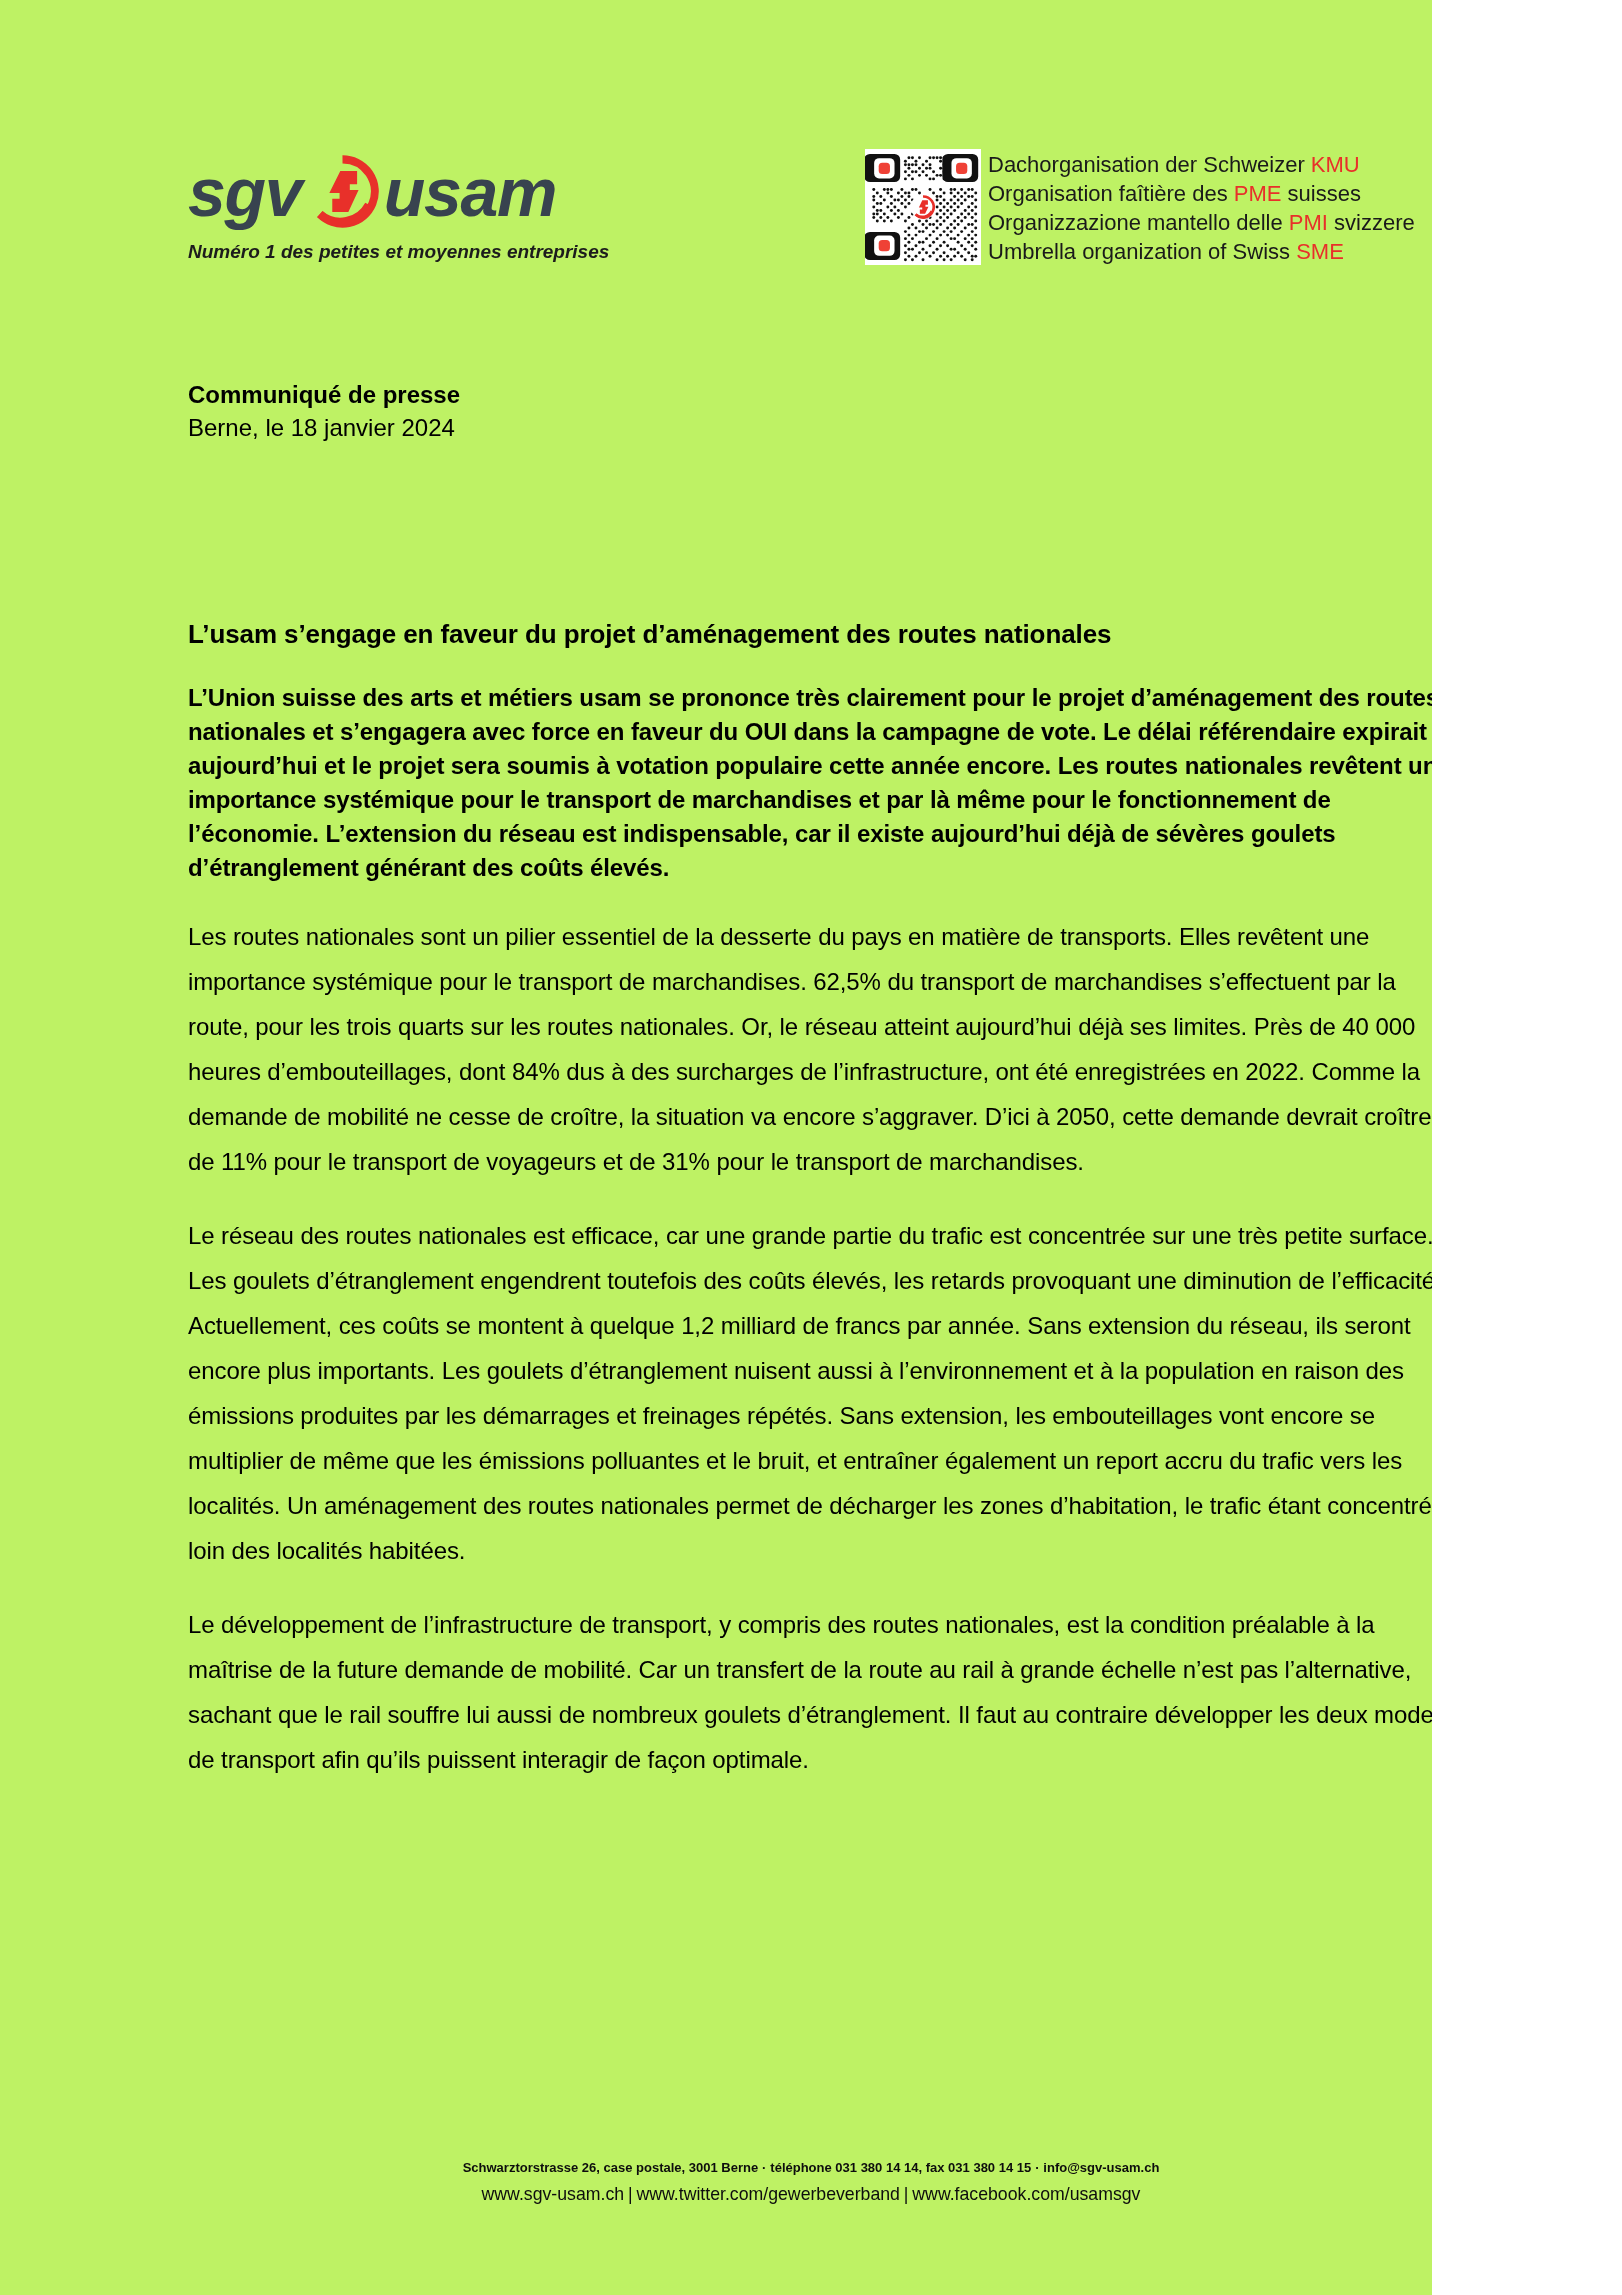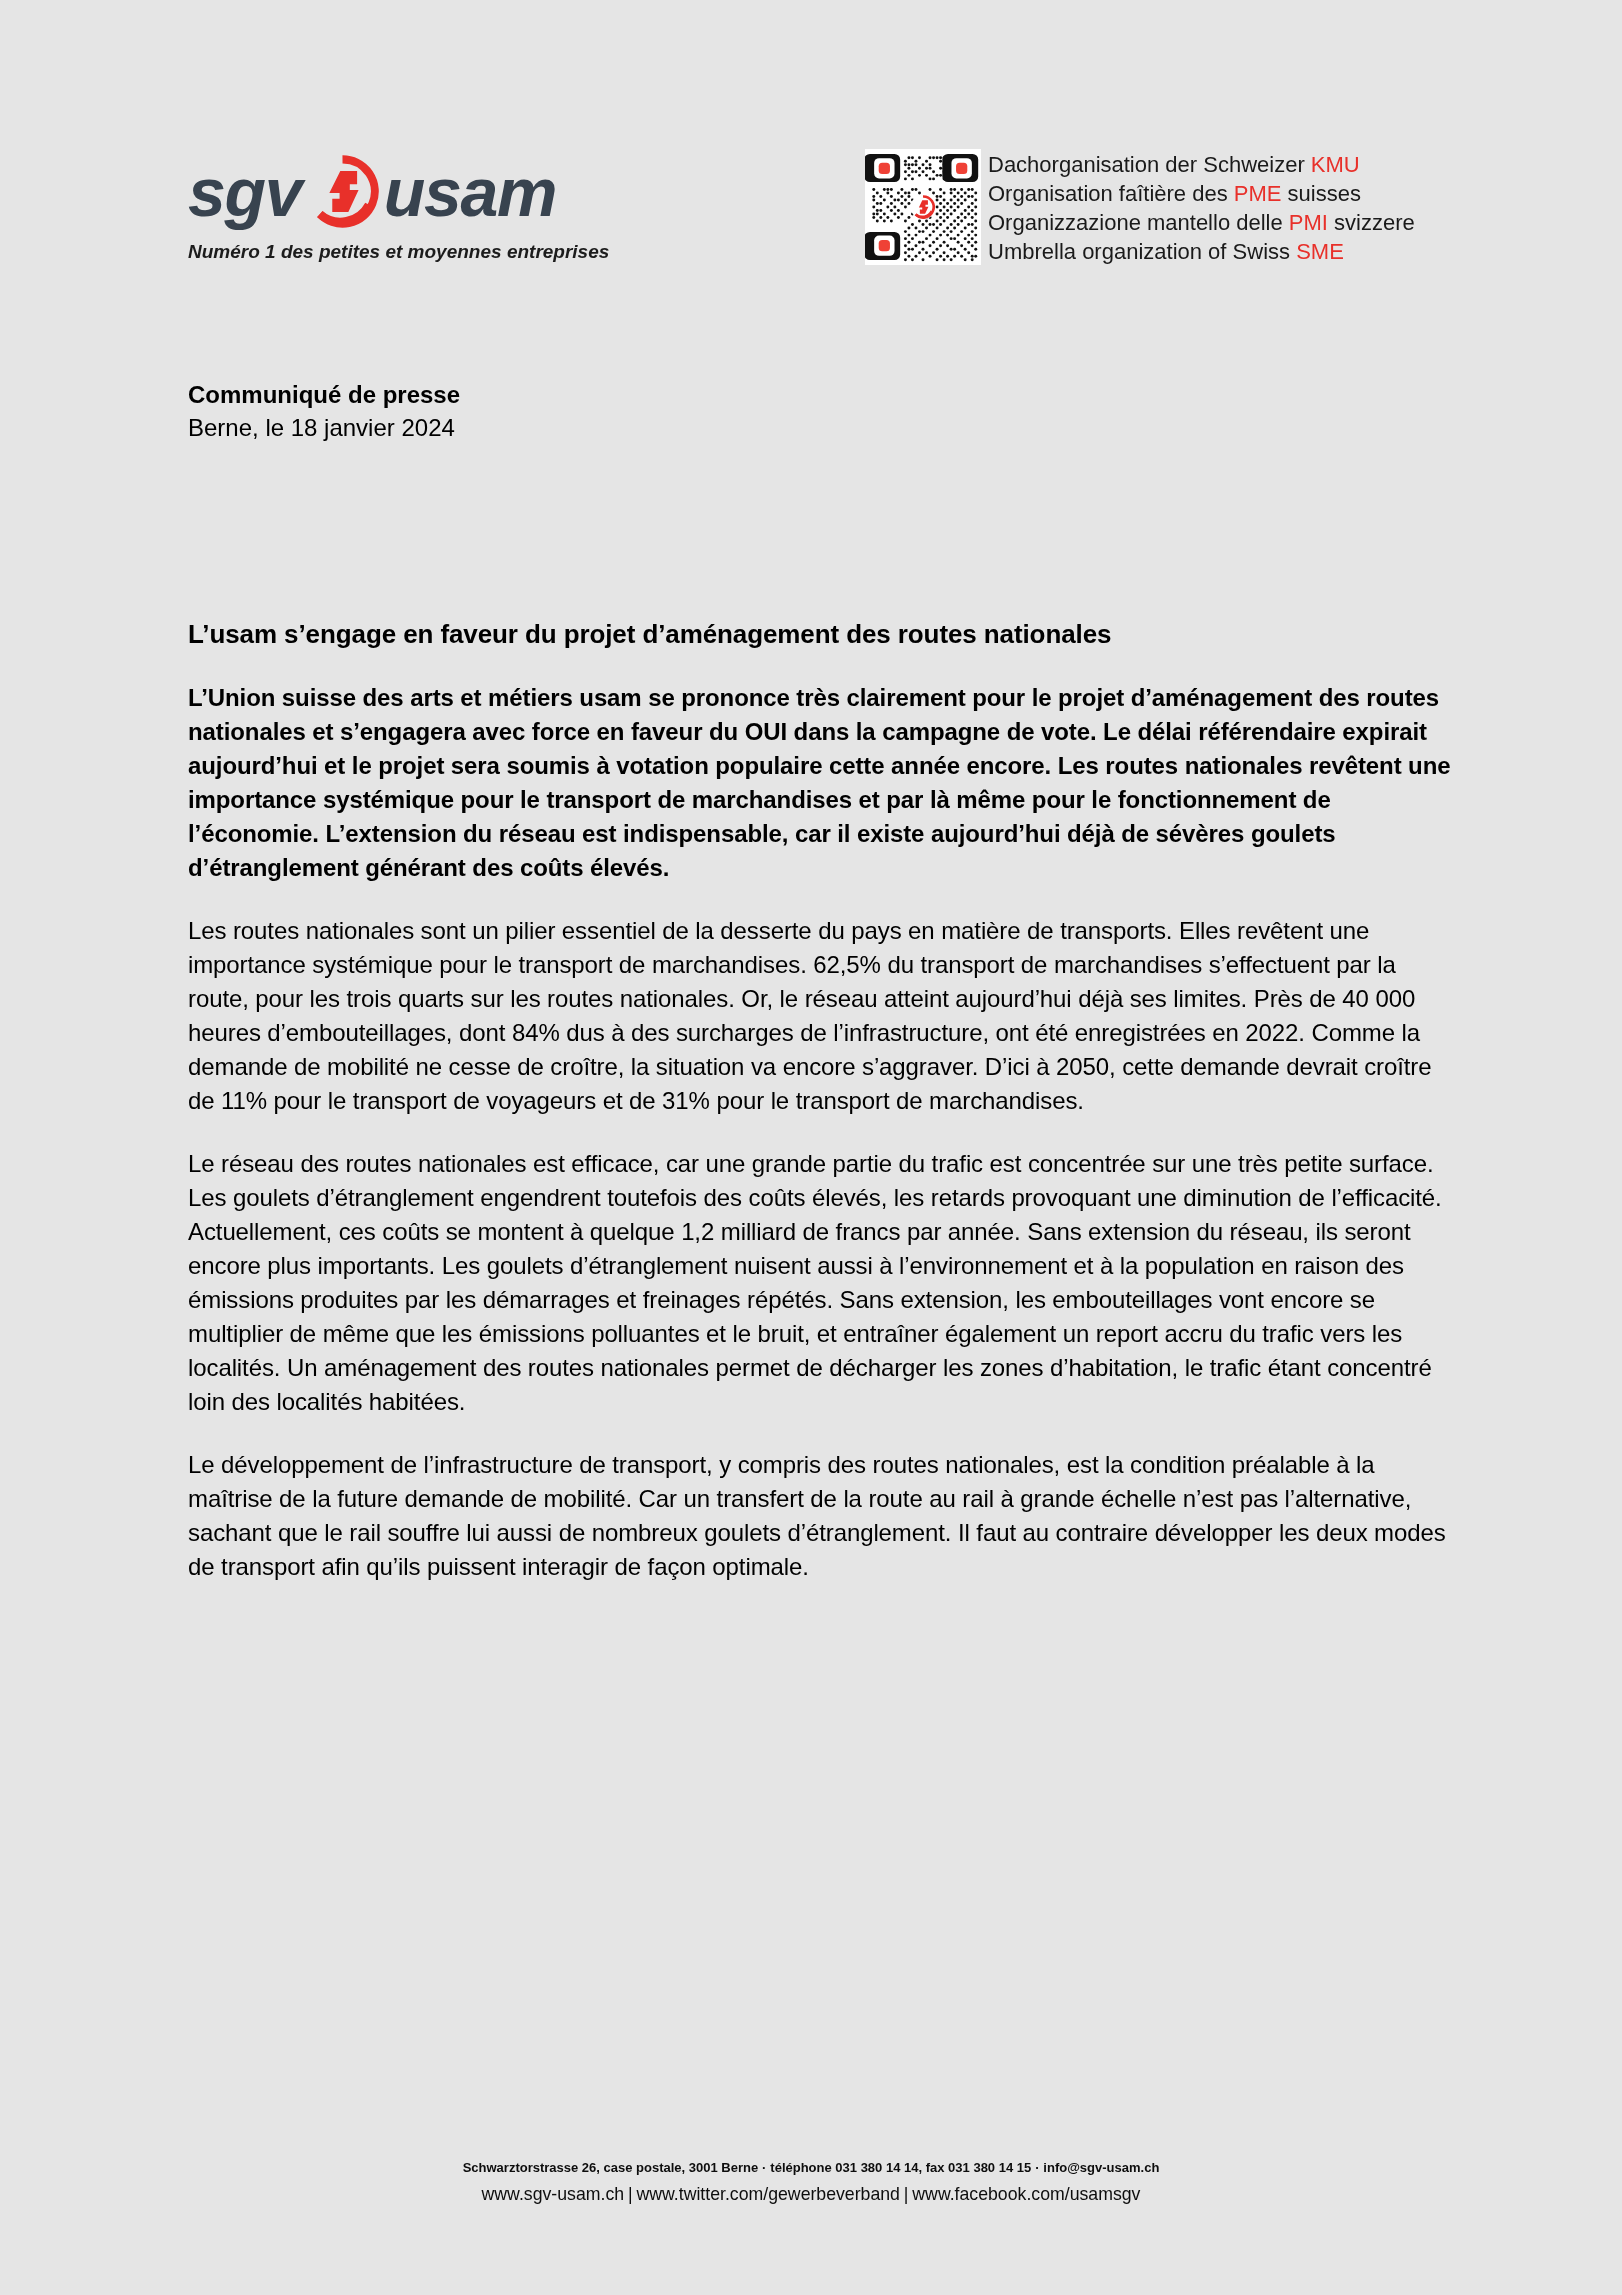--- a/index.html
+++ b/index.html
@@ -9,23 +9,23 @@
     background: #ffffff;
   }
   body {
     font-family: "Liberation Sans", sans-serif;
     color: #000000;
     -webkit-font-smoothing: antialiased;
   }
 
   .page {
     position: relative;
-    width: 1622px;
+    width: 1432px;
     height: 2295px;
-    background: #e5e5e5;
+    background: #bef264;
     overflow: hidden;
     box-sizing: border-box;
   }
 
   
   .header {
     position: absolute;
     left: 0;
     top: 0;
     width: 1622px;
@@ -135,21 +135,21 @@
   .lead {
     font-size: 24px;
     font-weight: bold;
     line-height: 34px;
     margin: 0 0 29px 0;
     letter-spacing: -0.1px;
   }
   .body-par {
     font-size: 24px;
     font-weight: normal;
-    line-height: 34px;
+    line-height: 45px;
     margin: 0 0 29px 0;
     letter-spacing: -0.1px;
   }
   .body-par:last-child { margin-bottom: 0; }
 
   
   .footer {
     position: absolute;
     left: 0;
     bottom: 88px;

